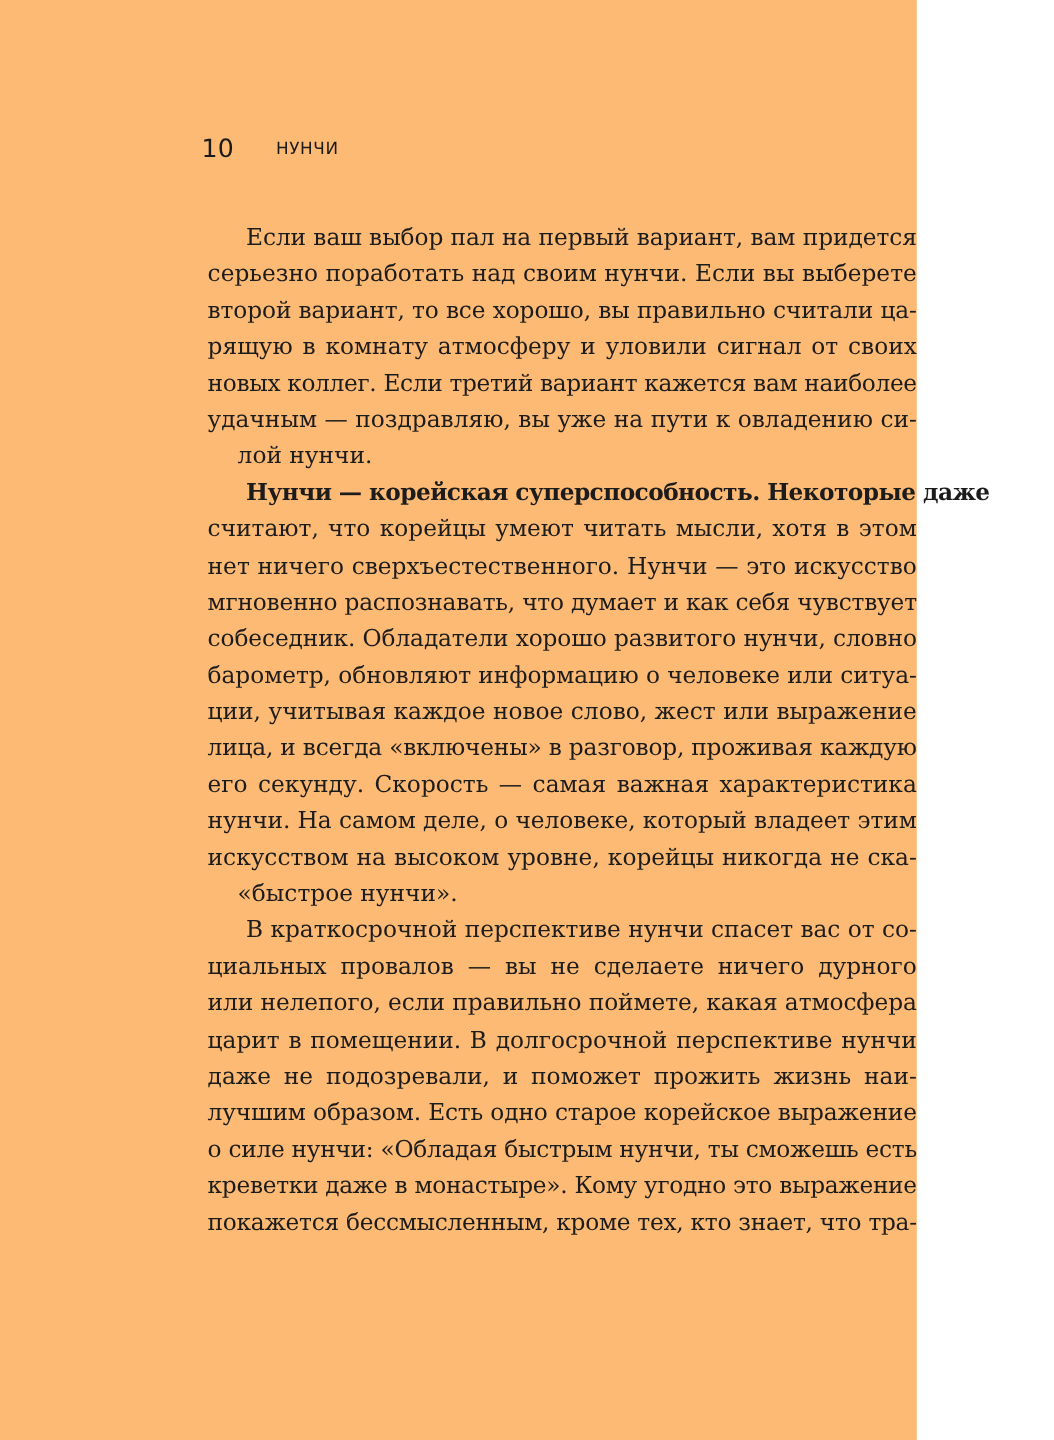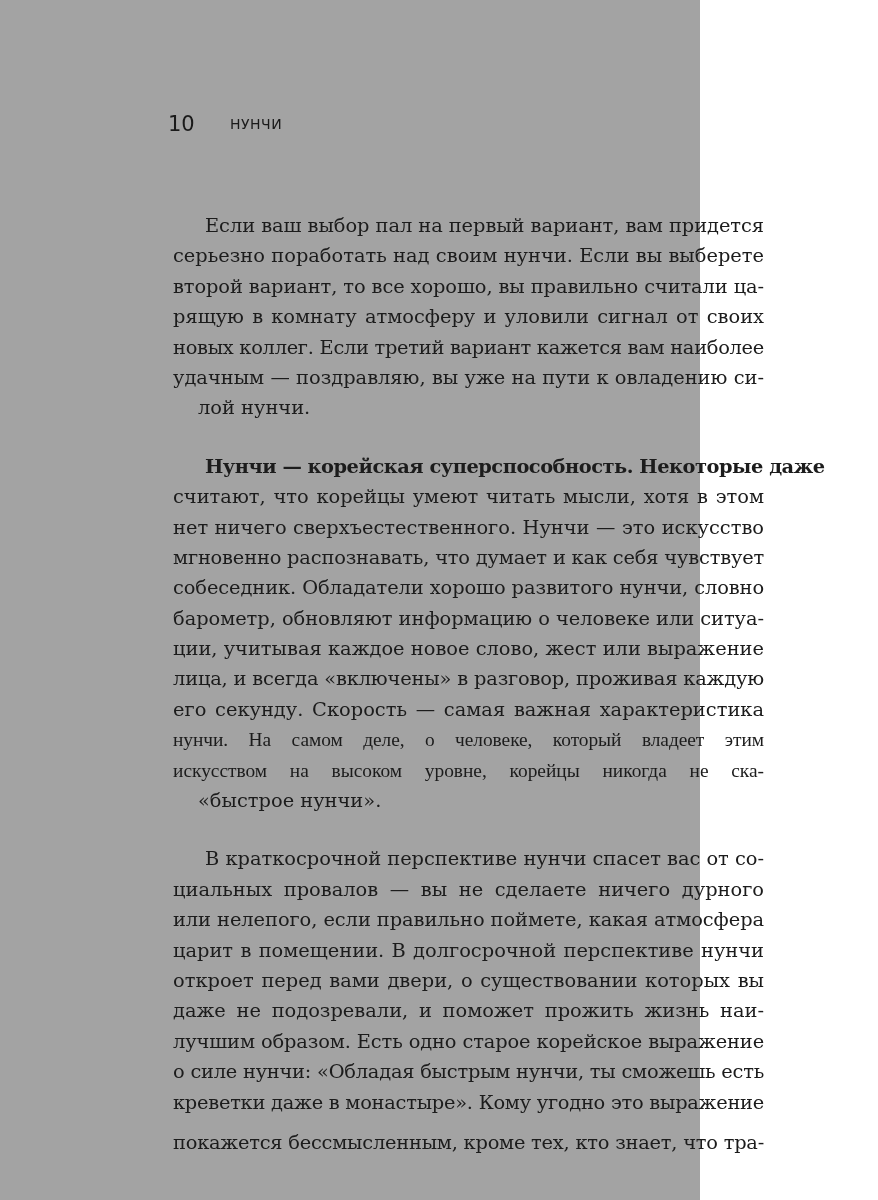--- a/index.html
+++ b/index.html
@@ -1,23 +1,23 @@
 <!DOCTYPE html>
 <html><head>
   <meta charset="utf-8">
   <style>
     html, body { margin: 0; padding: 0; background: #ffffff; }
     body { width: 878px; height: 1200px; position: relative; overflow: hidden; }
-    .page { position: absolute; left: 0; top: 0; width: 700px; height: 1200px; background: #a3a3a3; }
+    .page { position: absolute; left: 0; top: 0; width: 764px; height: 1200px; background: #fdba74; }
     .running-head { position: absolute; top: 112px; left: 168px; height: 30px; font-family: "DejaVu Sans", sans-serif; color: #1a1a1a; }
     .folio { position: absolute; left: 0; top: 0; font-size: 21px; letter-spacing: 0px; }
     .head-title { position: absolute; left: 62px; top: 4px; font-size: 14px; letter-spacing: 0.5px; }
     .body-text { position: absolute; left: 173px; top: 183px; width: 591px; font-family: "DejaVu Serif", serif; font-size: 19.4px; color: #1c1c1c; }
     .line { display: block; height: 30.4px; line-height: 30.4px; white-space: nowrap; text-align: justify; text-align-last: justify; }
-    .line.indent { padding-left: 32px; margin-top: 28px; }
+    .line.indent { padding-left: 32px; }
     .line.last { text-align-last: left; margin-left: 25px; }
     .line span.it { font-style: italic; }
     .line .inner { display: inline; }
   </style>
 </head>
 <body>
 
 <div class="page">
   <div class="running-head">
     <span class="folio">10</span>
@@ -39,31 +39,30 @@
     <div>
       <span class="line indent" style="display: block; letter-spacing: -0.479063px; font-weight: bold;">Нунчи — корейская суперспособность. Некоторые даже</span>
       <span class="line" style="display: block;">считают, что корейцы умеют читать мысли, хотя в этом</span>
       <span class="line" style="display: block;">нет ничего сверхъестественного. Нунчи — это искусство</span>
       <span class="line" style="display: block; letter-spacing: -0.18125px;">мгновенно распознавать, что думает и как себя чувствует</span>
       <span class="line" style="display: block; letter-spacing: -0.0916863px;">собеседник. Обладатели хорошо развитого нунчи, словно</span>
       <span class="line" style="display: block; letter-spacing: -0.0456731px;">барометр, обновляют информацию о человеке или ситуа-</span>
       <span class="line" style="display: block;">ции, учитывая каждое новое слово, жест или выражение</span>
       <span class="line" style="display: block; letter-spacing: -0.1648px;">лица, и всегда «включены» в разговор, проживая каждую</span>
       <span class="line" style="display: block;">его секунду. Скорость — самая важная характеристика</span>
-      <span class="line" style="display: block; letter-spacing: -0.0494792px; font-family: Liberation Serif, serif;">нунчи. На самом деле, о человеке, который владеет этим</span>
-      <span class="line" style="display: block; font-family: Liberation Serif, serif;">искусством на высоком уровне, корейцы никогда не ска-</span>
+      <span class="line" style="display: block; letter-spacing: -0.0494792px;">нунчи. На самом деле, о человеке, который владеет этим</span>
+      <span class="line" style="display: block;">искусством на высоком уровне, корейцы никогда не ска-</span>
       <span class="line last" style="display: block;">«быстрое нунчи».</span>
     </div>
 
     <div>
       <span class="line indent" style="display: block; letter-spacing: -0.0150123px;">В краткосрочной перспективе нунчи спасет вас от со-</span>
       <span class="line" style="display: block;">циальных провалов — вы не сделаете ничего дурного</span>
       <span class="line" style="display: block; letter-spacing: -0.0622052px;">или нелепого, если правильно поймете, какая атмосфера</span>
       <span class="line" style="display: block;">царит в помещении. В долгосрочной перспективе нунчи</span>
-      <span class="line" style="display: block;">откроет перед вами двери, о существовании которых вы</span>
       <span class="line" style="display: block;">даже не подозревали, и поможет прожить жизнь наи-</span>
       <span class="line" style="display: block; letter-spacing: -0.121094px;">лучшим образом. Есть одно старое корейское выражение</span>
       <span class="line" style="display: block; letter-spacing: -0.230837px;">о силе нунчи: «Обладая быстрым нунчи, ты сможешь есть</span>
       <span class="line" style="display: block; letter-spacing: -0.252948px;">креветки даже в монастыре». Кому угодно это выражение</span>
-      <span class="line" style="display: block; letter-spacing: -0.229261px; margin-top: 10px;">покажется бессмысленным, кроме тех, кто знает, что тра-</span>
+      <span class="line" style="display: block; letter-spacing: -0.229261px;">покажется бессмысленным, кроме тех, кто знает, что тра-</span>
     </div>
   </div>
 </div>
 
 </body></html>

